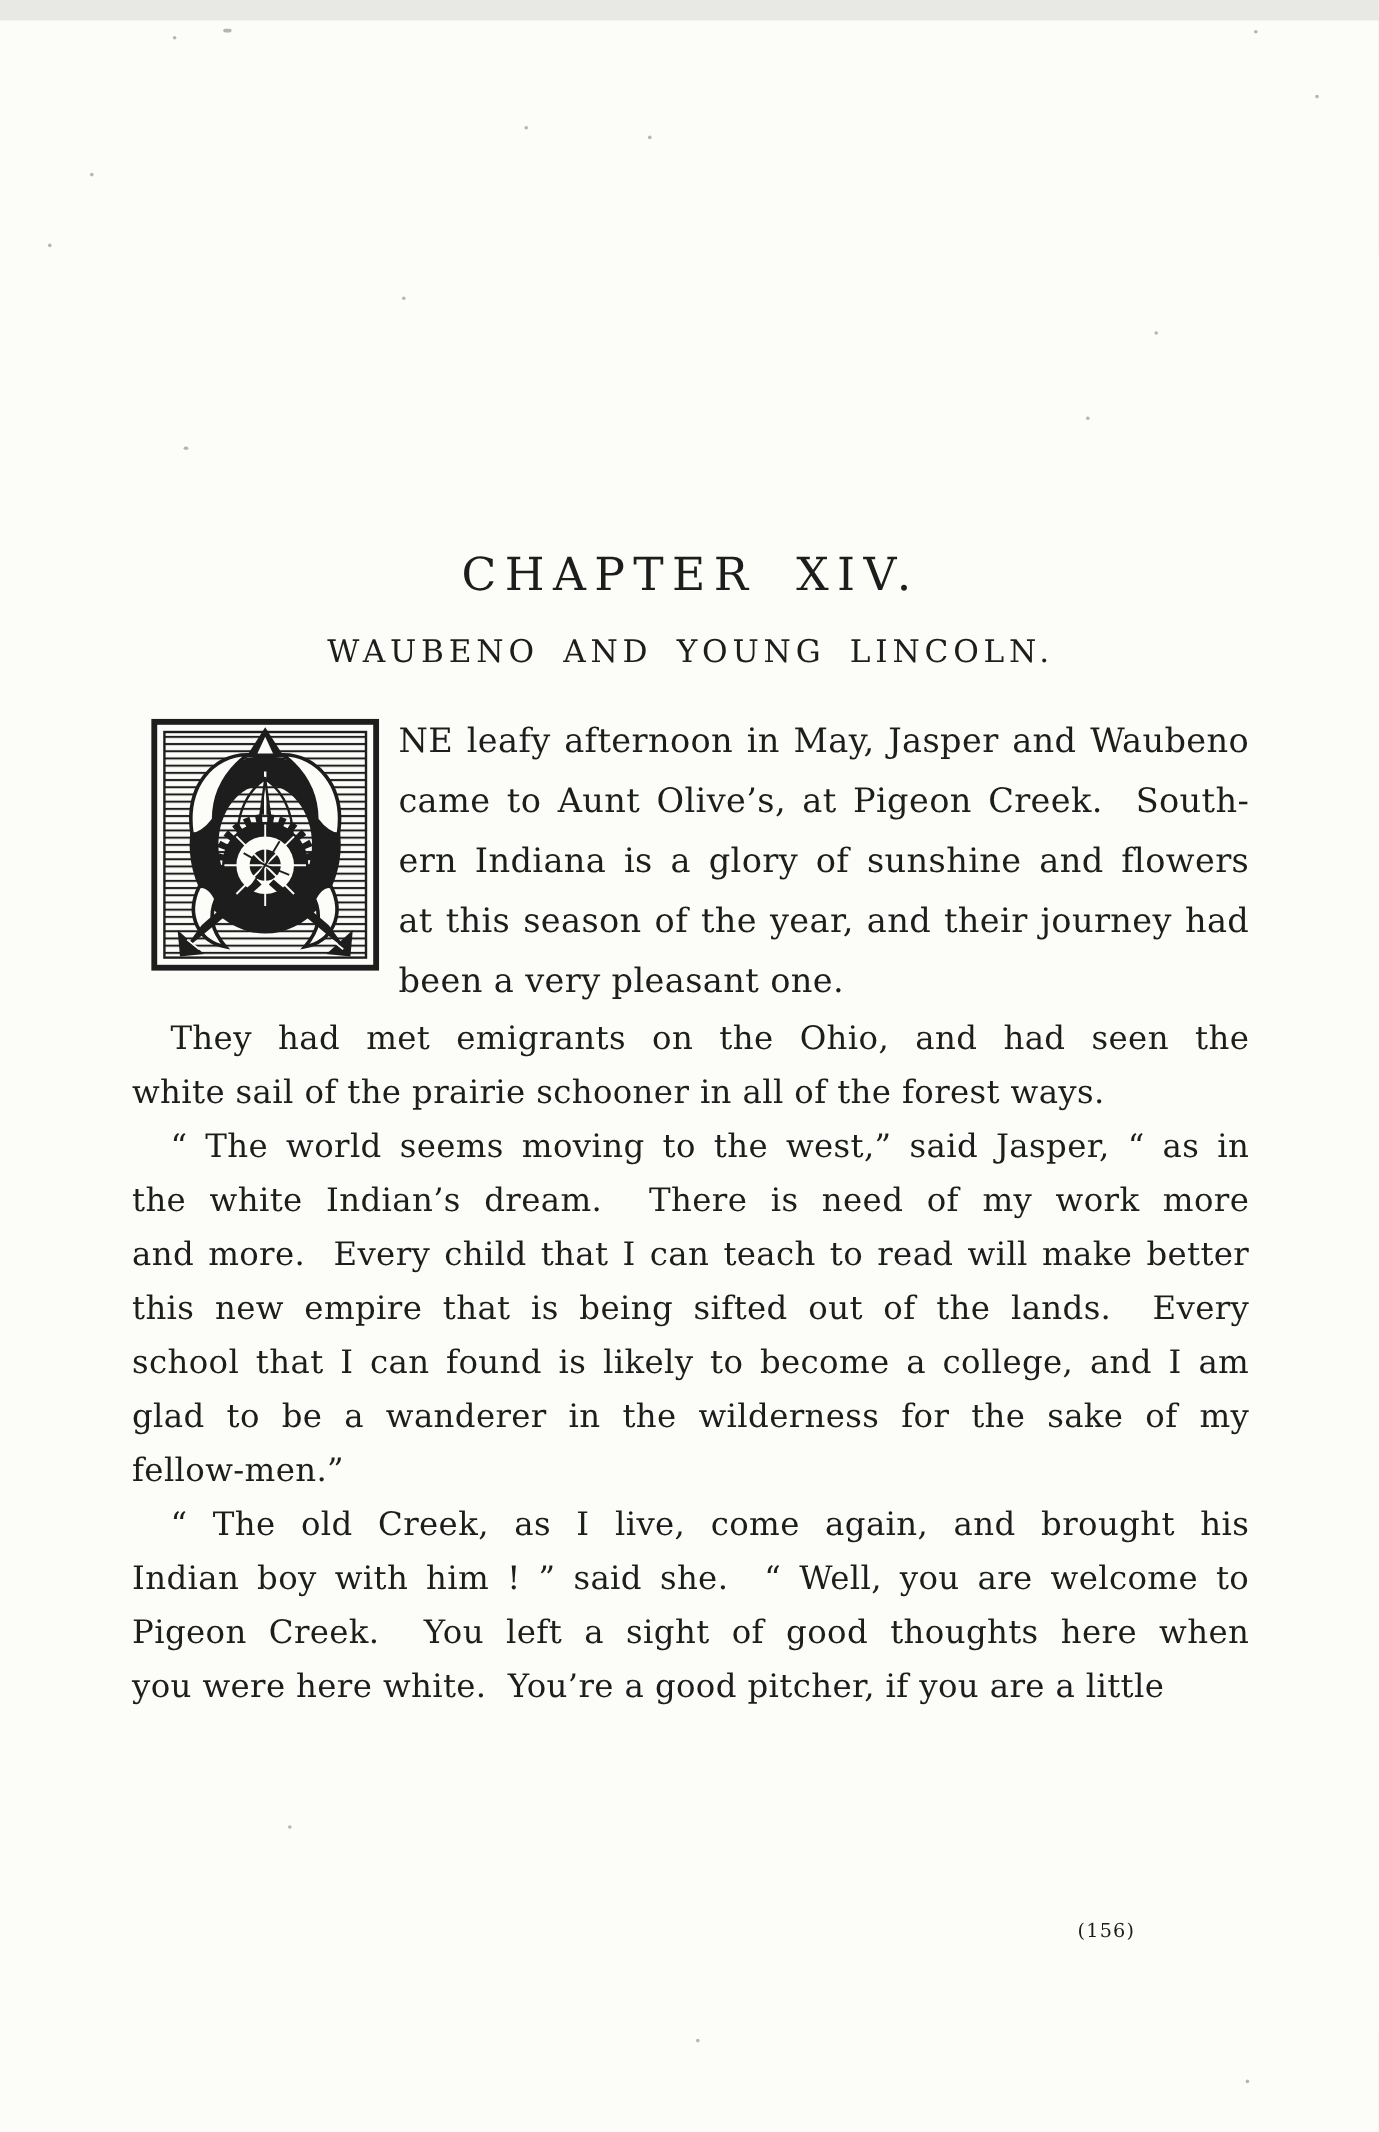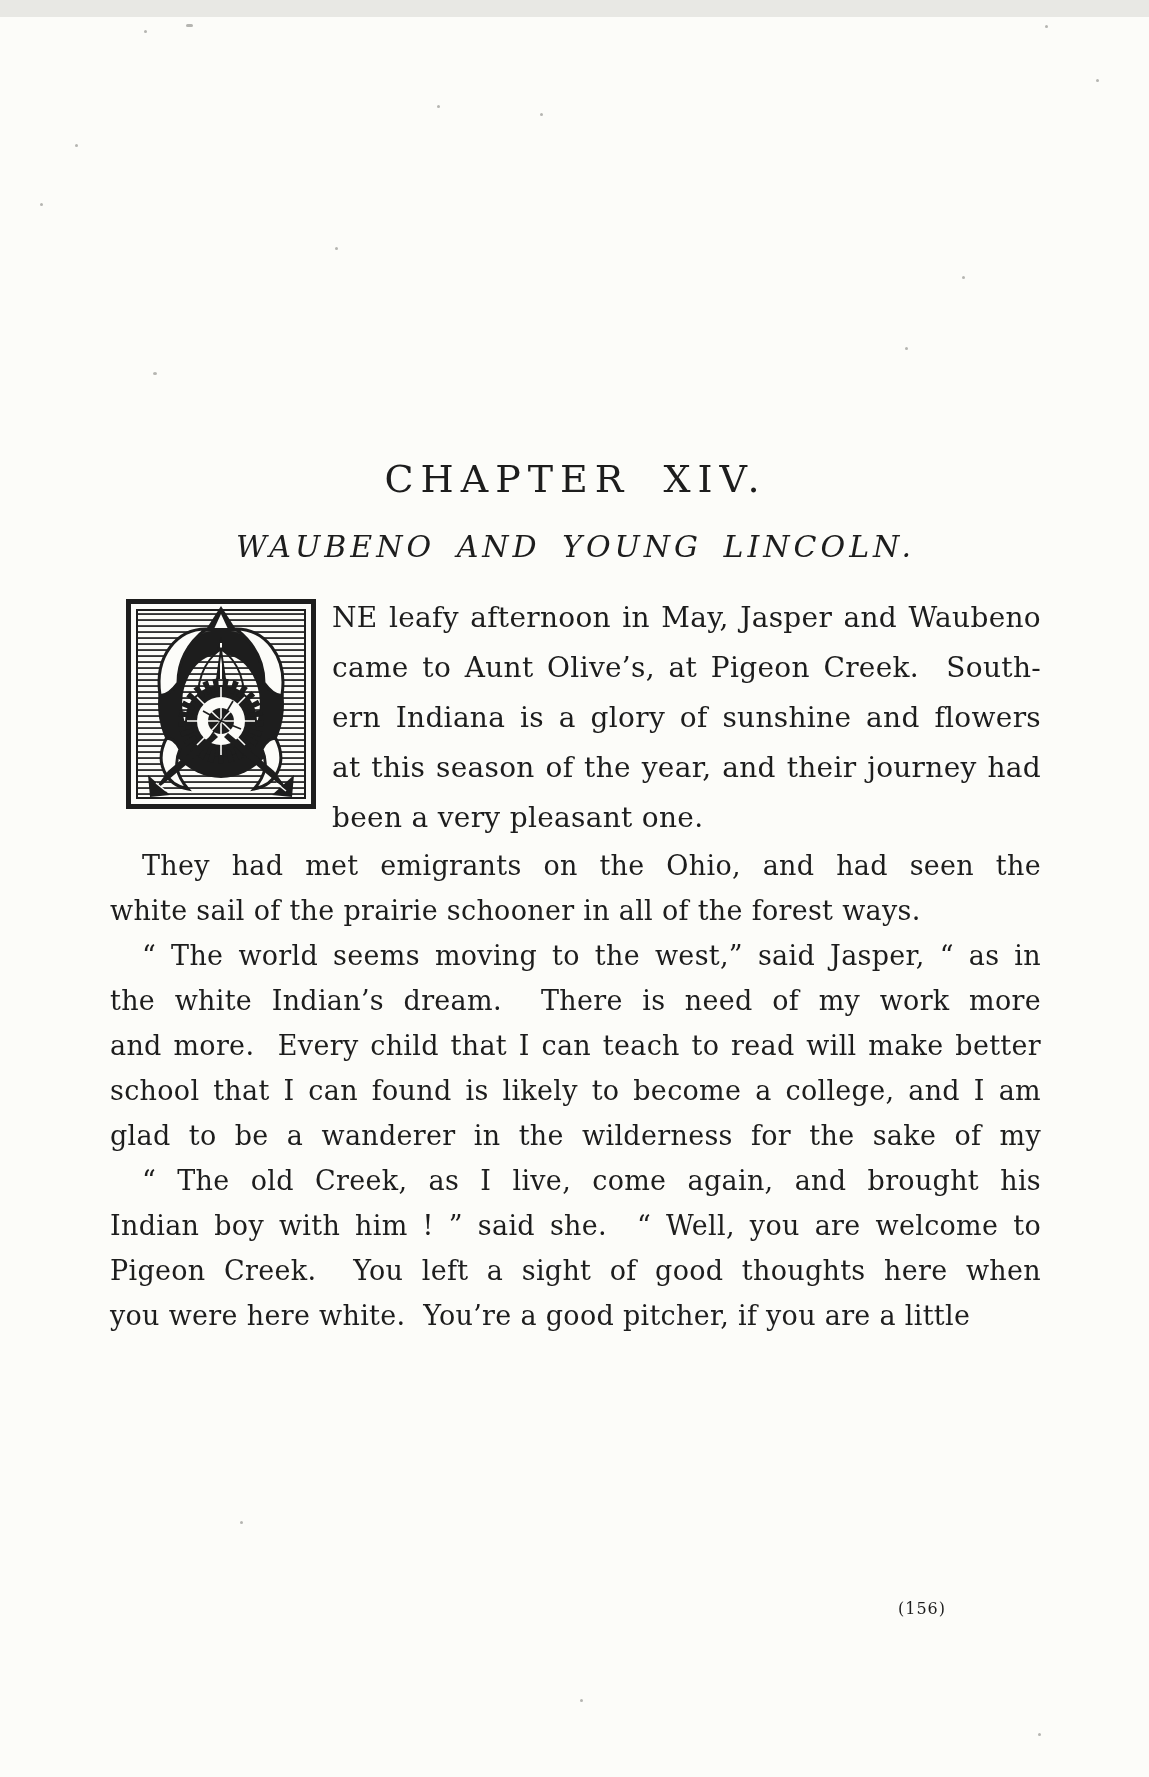--- a/index.html
+++ b/index.html
@@ -14,23 +14,22 @@
   }
   .heading {
     position:absolute; left:110px; width:931px; top:440px;
     text-align:center;
     font-size:38px; letter-spacing:7px; word-spacing:14px;
     white-space:pre-wrap;
   }
   .subtitle {
     position:absolute; left:110px; width:931px; top:512px;
     text-align:center;
-    font-size:30px; letter-spacing:4px; word-spacing:8px;
+    font-size:26px; letter-spacing:4px; word-spacing:8px;
     white-space:pre-wrap;
-    font-style:italic;
   }
   .bodytext {
     position:absolute; left:110px; width:931px; top:576px;
     font-size:27px;
     letter-spacing:0.3px;
   }
   .para { line-height:45px; }
   .para.has-dropcap { line-height:50px; font-size:28px; }
   .line {
     text-align:justify;
@@ -129,22 +128,24 @@
         <div class="line last">been a very pleasant one.</div>
       </div>
       <div class="para">
         <div class="line indent">They had met emigrants on the Ohio, and had seen the</div>
         <div class="line last">white sail of the prairie schooner in all of the forest ways.</div>
       </div>
       <div class="para">
         <div class="line indent">“ The world seems moving to the west,” said Jasper, “ as in</div>
         <div class="line">the white Indian’s dream.  There is need of my work more</div>
         <div class="line">and more.  Every child that I can teach to read will make better</div>
+        <div class="line">this new empire that is being sifted out of the lands.  Every</div>
         <div class="line">school that I can found is likely to become a college, and I am</div>
         <div class="line">glad to be a wanderer in the wilderness for the sake of my</div>
+        <div class="line last">fellow-men.”</div>
       </div>
       <div class="para">
         <div class="line indent">“ The old Creek, as I live, come again, and brought his</div>
         <div class="line">Indian boy with him ! ” said she.  “ Well, you are welcome to</div>
         <div class="line">Pigeon Creek.  You left a sight of good thoughts here when</div>
         <div class="line last">you were here white.  You’re a good pitcher, if you are a little</div>
       </div>
     </div>
 
   <div class="page-number">(156)</div>

